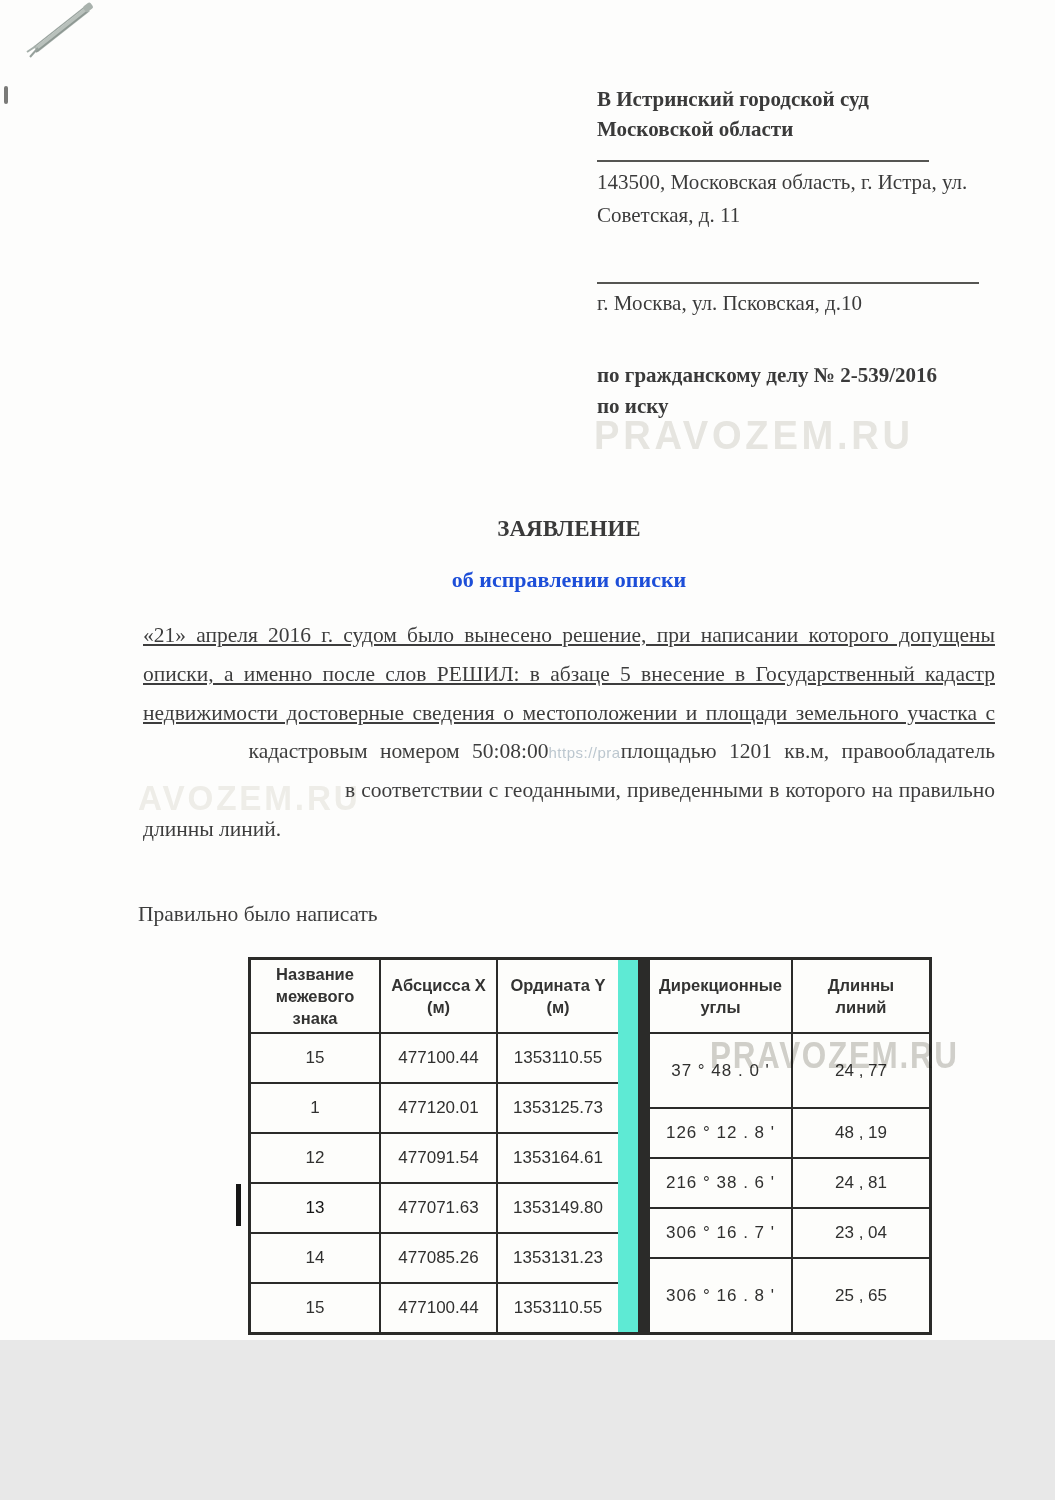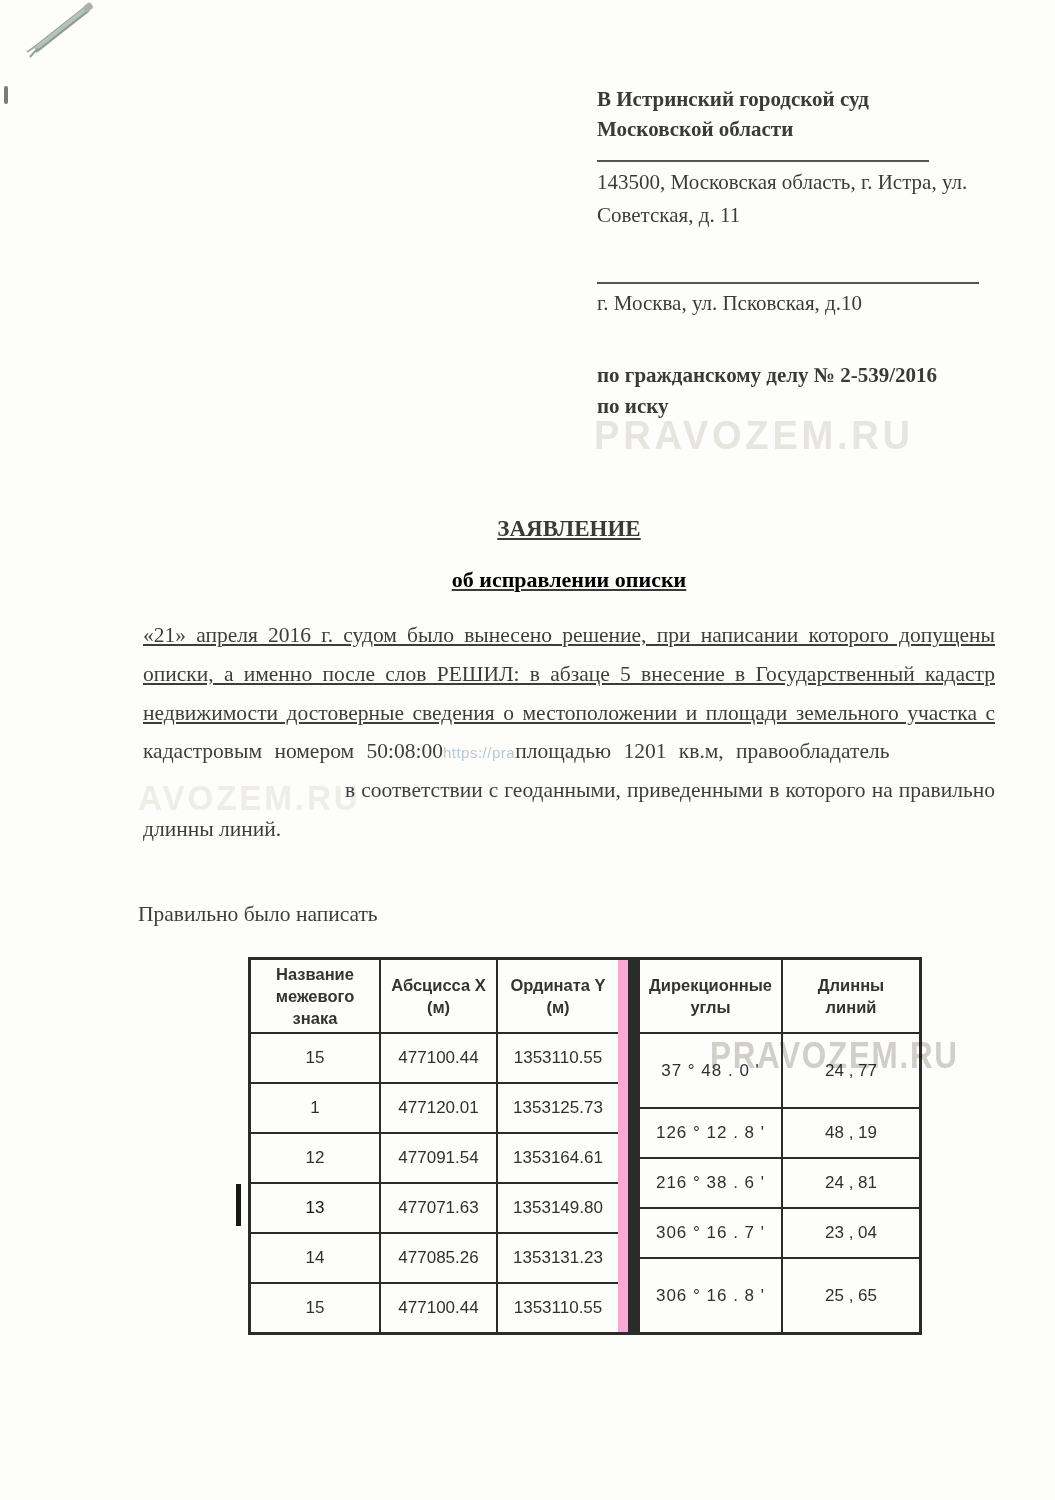--- a/index.html
+++ b/index.html
@@ -1,18 +1,18 @@
 <!DOCTYPE html>
 <html><head>
 <meta charset="utf-8">
 <style>
   html,body{margin:0;padding:0;background:#e8e8e8;}
   .page{
     position:relative;
-    width:1055px;height:1500px;
+    width:1055px;height:1340px;
     background:#fdfdfc;
     overflow:hidden;
     font-family:"Liberation Serif", serif;
     color:#3b3b3b;
     margin:0 auto;
   }
   
   .staple{position:absolute;left:14px;top:0;}
   .edge-mark{position:absolute;left:4px;top:86px;width:4px;height:18px;background:#7a7a78;border-radius:2px;}
   .table-edge-bar{position:absolute;left:236px;top:1184px;width:5px;height:42px;background:#161616;}
@@ -24,37 +24,37 @@
   .addr{margin-top:4px;line-height:33px;}
   .blank-2{width:382px;margin-top:50px;}
   .sender{margin-top:3px;line-height:33px;}
   .case-block{margin-top:40px;line-height:31px;}
   
   .wm{position:absolute;font-family:"Liberation Sans",sans-serif;font-weight:bold;pointer-events:none;mix-blend-mode:multiply;white-space:nowrap;}
   .wm-main{left:594px;top:412px;font-size:41px;letter-spacing:4px;color:#e8e7e3;transform:scaleX(0.93);transform-origin:left;}
   .wm-left{left:138px;top:778px;font-size:35px;letter-spacing:3px;color:#f0efeb;transform:scaleX(0.95);transform-origin:left;}
   .wm-table{left:710px;top:1035px;font-size:37px;letter-spacing:2px;color:#d2d1cd;transform:scaleX(0.85);transform-origin:left;z-index:6;}
   
-  .title-wrap{position:absolute;left:143px;top:516px;width:852px;text-align:center;text-decoration:underline;}
+  .title-wrap{position:absolute;left:143px;top:516px;width:852px;text-align:center;}
   .title-main{font-weight:bold;font-size:23px;color:#3a3a3a;}
-  .title-sub{font-weight:bold;font-size:22px;color:#000000;margin-top:25px;}
+  .title-sub{font-weight:bold;font-size:22px;color:#1d4ed8;margin-top:25px;}
   
   .body-text{position:absolute;left:143px;top:616px;width:852px;font-size:21.5px;color:#3d3d3d;}
   .pline{height:38.8px;line-height:38.8px;white-space:nowrap;}
   .jline{white-space:normal;text-align:justify;text-align-last:justify;text-decoration:underline;}
-  .line4{display:flex;justify-content:flex-start;align-items:baseline;}
+  .line4{display:flex;justify-content:flex-end;align-items:baseline;}
   .line4 .seg{word-spacing:7px;}
   .url-wm{font-family:"Liberation Sans",sans-serif;font-size:15px;color:#bcc7cf;letter-spacing:0.5px;}
   .line5{margin-left:202px;text-align:justify;text-align-last:justify;white-space:normal;}
   .lead-in{position:absolute;left:138px;top:902px;font-size:21.5px;color:#3d3d3d;}
   
   .tbl{
     position:absolute;left:248px;top:957px;
-    display:flex;gap:10px;
-    background:#f9a8d4;border:3px solid #2b2b29;
+    display:flex;gap:20px;
+    background:#5eead4;border:3px solid #2b2b29;
     z-index:1;
   }
   .tgrid{display:grid;gap:2px;background:#2b2b29;}
   .tgrid-left{grid-template-columns:128px 115px 120px;grid-template-rows:72px repeat(6,48px);}
   .tgrid-right{grid-template-columns:141px 136px;grid-template-rows:72px 73px 48px 48px 48px 73px;padding-left:12px;}
   .cell{
     background:#fdfdfb;
     display:flex;align-items:center;justify-content:center;
     font-family:"Liberation Sans",sans-serif;
     font-size:17px;color:#30302f;

